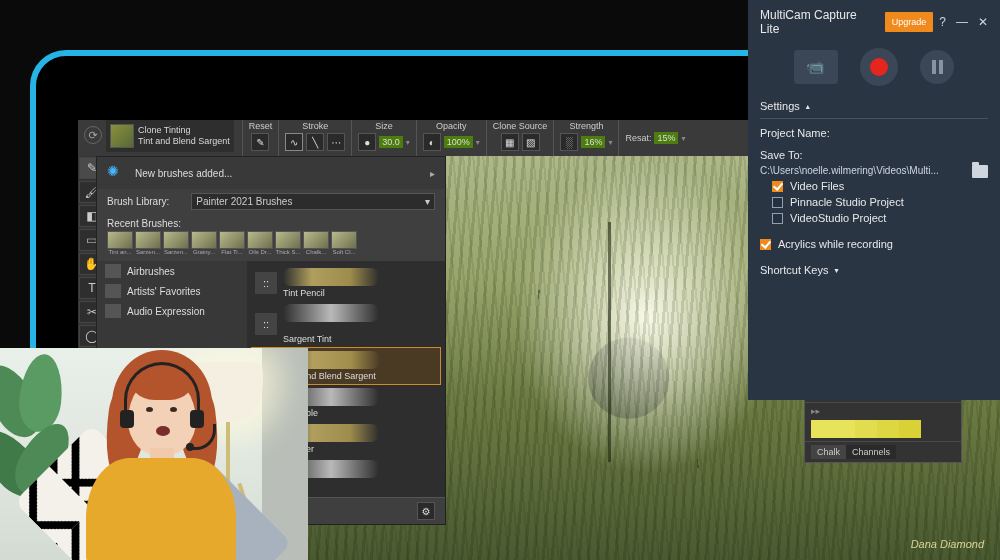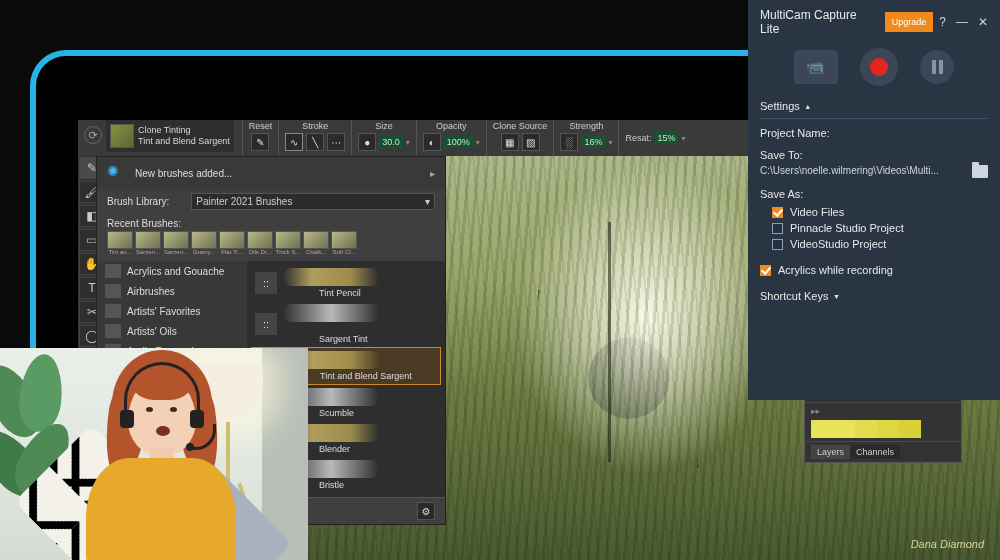--- a/index.html
+++ b/index.html
@@ -29,21 +29,21 @@
   .clone-chip .thumb { width:24px; height:24px; background: linear-gradient(135deg,#8c8f3f,#546a34); border:1px solid #555; }
   .clone-chip .txt { font-size:9px; line-height:11px; }
   .refresh-ic { width:18px;height:18px;border:1px solid #666;border-radius:50%;display:flex;align-items:center;justify-content:center;margin:6px 4px 0 2px;color:#aaa;font-size:11px;}
 
   .opt-group { display:flex; flex-direction:column; align-items:center; padding:0 6px; border-left:1px solid #555; height:36px;}
   .opt-group:first-of-type{border-left:none;}
   .opt-lbl { font-size:9px; line-height:12px; color:#ccc;}
   .opt-row { display:flex; align-items:center; gap:3px; height:20px;}
   .opt-ic { width:18px;height:18px; background:#2a2a2a; border:1px solid #555; display:flex;align-items:center;justify-content:center;font-size:10px;color:#ddd;}
   .opt-ic.sel { border-color:#888; }
-  .opt-val { font-size:9px; color:#ddd; padding:1px 3px; background:#14532d;}
+  .opt-val { font-size:9px; color:#ddd; padding:1px 3px; background:#4d7c0f;}
   .opt-chev { color:#888; font-size:8px; }
 
   
   .tool-col { position:absolute; left:0; top:36px; width:28px; bottom:0; background:#353535; display:flex; flex-direction:column; z-index:7;}
   .tool-col .tool { width:26px; height:22px; margin:1px auto; display:flex;align-items:center;justify-content:center;color:#ccc;font-size:12px; background:#2e2e2e; border:1px solid #444;}
   .tool-col .tool.active{ background:#4a4a4a; }
 
   
   .tool-col2 { position:absolute; left:28px; top:36px; width:10px; bottom:0; background:#2a2a2a; z-index:7;}
 
@@ -63,21 +63,21 @@
   .bf-body { display:flex; }
   .cat-list { width:150px; background:#383838; }
   .cat-list .cat { display:flex; align-items:center; gap:6px; padding:3px 8px; font-size:10px;}
   .cat-list .cat .ci{ width:16px;height:14px;background:#555;}
   .brush-list { flex:1; background:#2e2e2e; padding:4px; max-height:270px; overflow:hidden;}
   .brush-item { display:flex; align-items:center; gap:6px; padding:3px 4px; }
   .brush-item.selected { border:1px solid #cf8b2b; background:#4a3a24;}
   .brush-item .bi-th { width:22px;height:22px;background:#444;color:#ddd;display:flex;align-items:center;justify-content:center;font-size:11px;}
   .brush-item .bi-stroke { width:96px;height:18px;background:linear-gradient(90deg, rgba(190,170,100,0) 0%, rgba(190,170,100,.9) 30%, rgba(170,150,80,.9) 70%, rgba(190,170,100,0) 100%); border-radius:8px;}
   .brush-item.alt .bi-stroke{ background:linear-gradient(90deg, rgba(220,220,220,0), rgba(220,220,220,.8), rgba(220,220,220,0));}
-  .brush-item .bi-name { font-size:9px; color:#ddd; flex:1;margin-left:36px;}
+  .brush-item .bi-name { font-size:9px; color:#ddd; flex:1;}
   .bf-foot { padding:4px 10px; border-top:1px solid #555; display:flex; gap:6px; align-items:center;}
 
   
   .canvas { position:absolute; left:38px; top:36px; right:0; bottom:0; overflow:hidden;
     background:
       radial-gradient(ellipse 220px 260px at 60% 40%, rgba(255,255,240,0.95), rgba(255,255,230,0) 60%),
       radial-gradient(circle at 58% 55%, #3e4a24 0 40px, transparent 41px),
       linear-gradient(180deg,#aeb88a 0%, #99a56b 30%, #6e7c44 60%, #4a5a30 100%);
     z-index:6;
   }
@@ -333,33 +333,25 @@
       <div class="rb">
         <div class="sw"></div>
         <div class="cap">Soft Cl...</div>
       </div>
     </div>
 
   <div class="bf-body">
     <div class="cat-list" id="cat-list">
         <div class="cat">
           <div class="ci"></div>
-          <span>Acrylics and Gouache</span>
-        </div>
-        <div class="cat">
-          <div class="ci"></div>
           <span>Airbrushes</span>
         </div>
         <div class="cat">
           <div class="ci"></div>
           <span>Artists' Favorites</span>
-        </div>
-        <div class="cat">
-          <div class="ci"></div>
-          <span>Artists' Oils</span>
         </div>
         <div class="cat">
           <div class="ci"></div>
           <span>Audio Expression</span>
         </div>
       </div>
     <div class="brush-list" id="brush-list">
         <div class="brush-item">
           <div class="bi-th">::</div>
           <div style="display: flex; flex-direction: column; gap: 2px;">
@@ -421,21 +413,21 @@
     <span style="color:#888">▸▸</span>
     <div class="sw5" id="sw5">
         <span style="background: rgb(231, 227, 90);"></span>
         <span style="background: rgb(231, 227, 90);"></span>
         <span style="background: rgb(226, 221, 78);"></span>
         <span style="background: rgb(221, 215, 66);"></span>
         <span style="background: rgb(216, 210, 54);"></span>
       </div>
   </div>
   <div class="mp-row tabs">
-    <div class="t on">Layers</div>
+    <div class="t on">Chalk</div>
     <div class="t">Channels</div>
   </div>
 </div>
 
 <div class="capture">
   <div class="titlebar">
     <span>MultiCam Capture Lite</span>
     <span class="pill">Upgrade</span>
     <div class="win">
       <span>?</span>
@@ -464,21 +456,20 @@
   <hr>
 
   <label>Project Name:</label>
 
   <label style="margin-top:10px">Save To:</label>
   <div class="path-row">
     <div class="path">C:\Users\noelle.wilmering\Videos\Multi...</div>
     <div class="folder-ic"></div>
   </div>
 
-  <label style="margin-top:10px">Save As:</label>
   <div id="save-as-list">
       <div class="chk-row">
         <div class="chk on"></div>
         <span>Video Files</span>
       </div>
       <div class="chk-row">
         <div class="chk"></div>
         <span>Pinnacle Studio Project</span>
       </div>
       <div class="chk-row">

